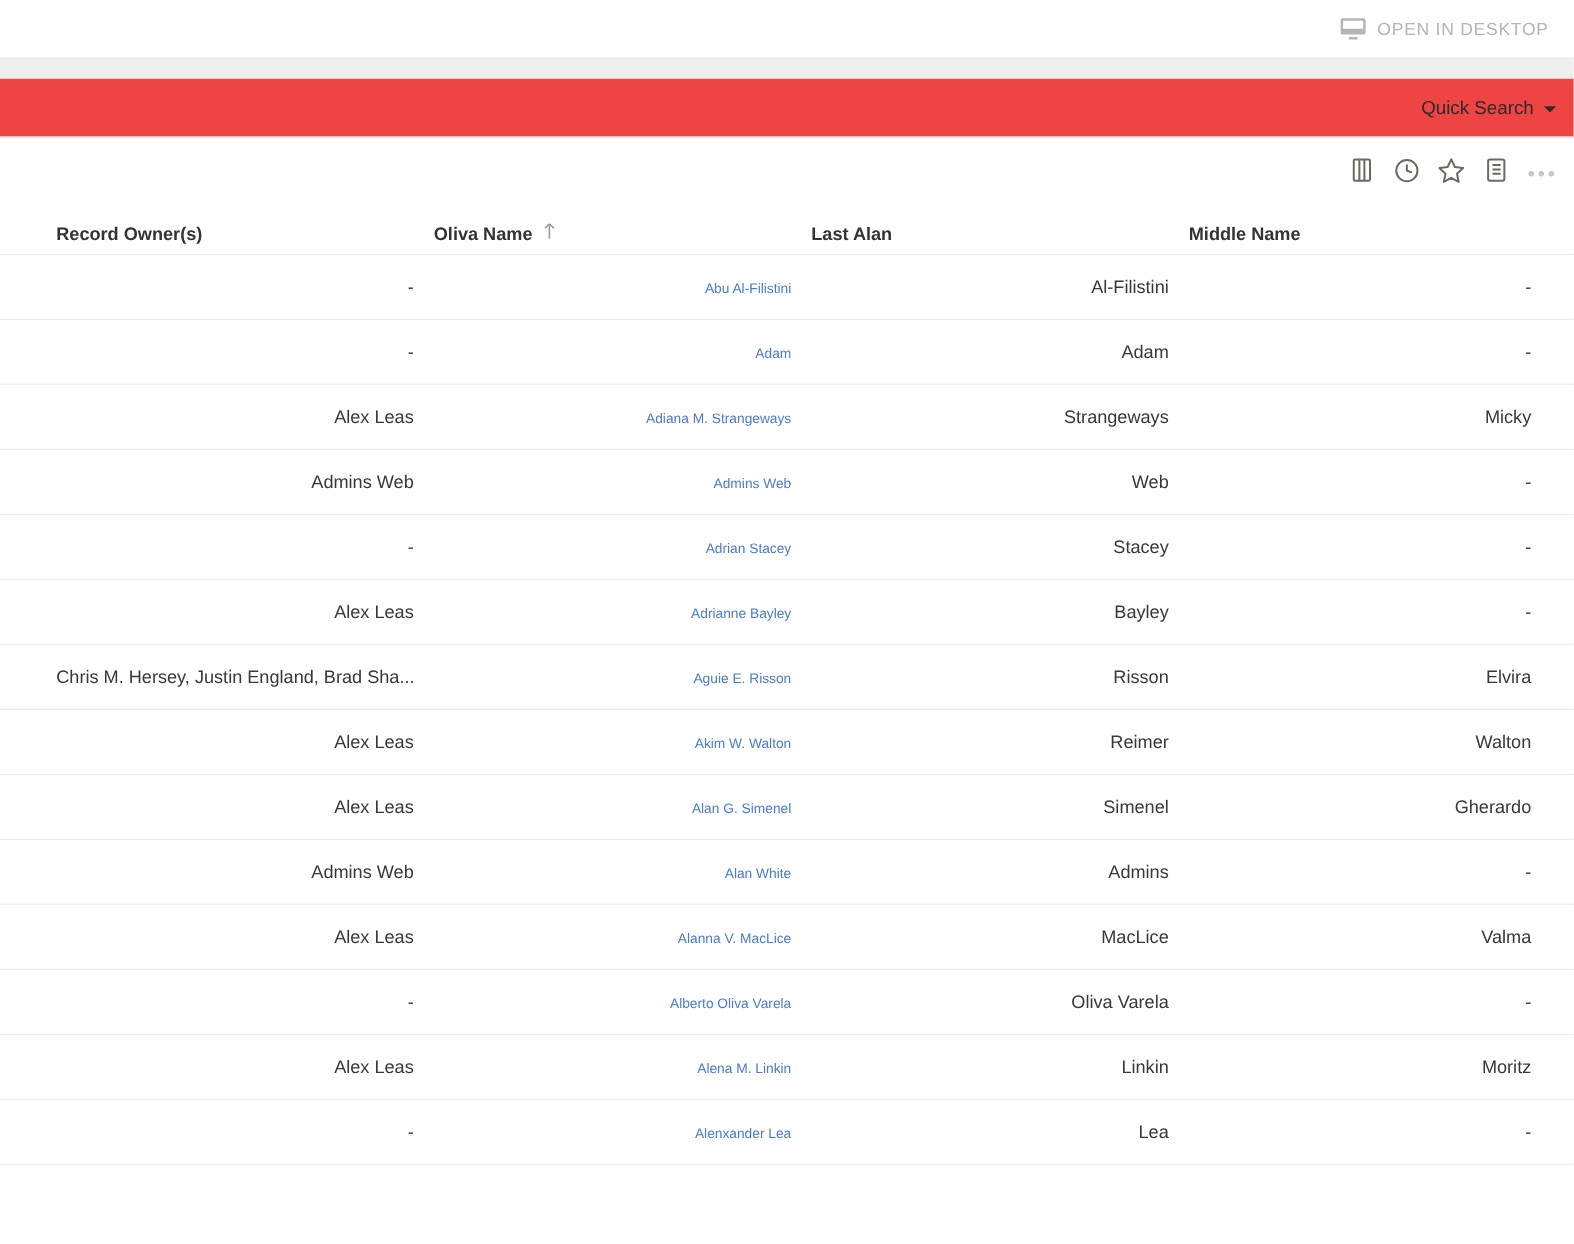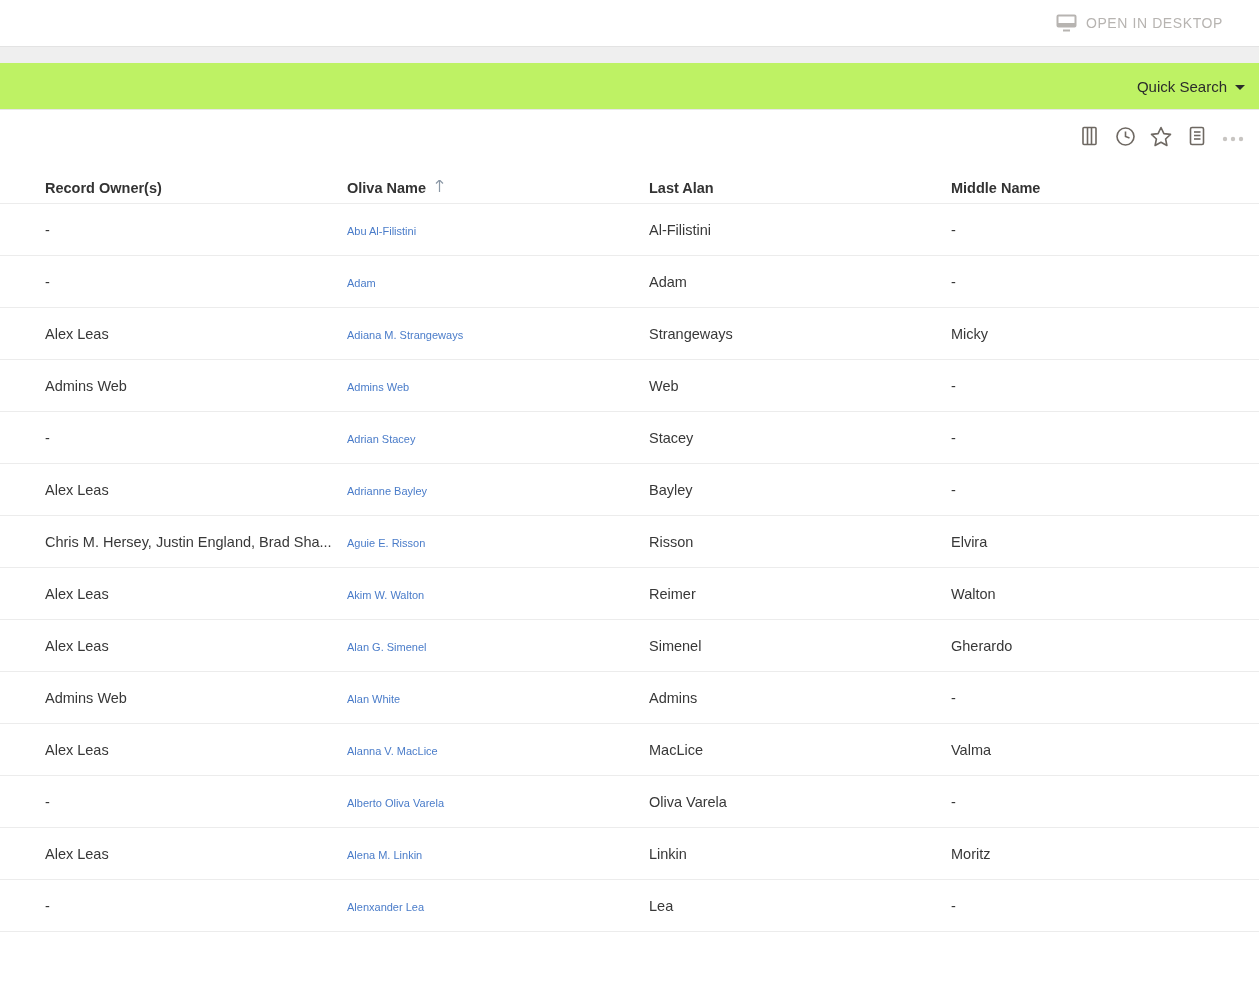--- a/index.html
+++ b/index.html
@@ -12,39 +12,39 @@
   }
   .screen { width: 1259px; height: 995px; position: relative; background: #fff; }
 
   
   .topbar {
     height: 47px;
     border-bottom: 1px solid #e3e3e3;
     display: flex;
     align-items: center;
     justify-content: flex-end;
-    padding-right: 36px;
+    padding-right: 20px;
     background: #fff;
   }
   .open-desktop {
     display: flex; align-items: center; gap: 9px;
     color: #b7b4b1; font-size: 14px; letter-spacing: 0.6px;
     background: none; border: none; font-family: inherit; cursor: pointer;
   }
   .open-desktop svg { display: block; }
 
   .grayband { height: 16px; background: #efefef; }
 
   
   .quickbar {
     height: 47px;
     border-bottom: 1px solid #e6e6e6;
     display: flex; align-items: center; justify-content: flex-end;
     padding-right: 14px;
-    background: #bef264;
+    background: #ef4444;
   }
   .quick-search {
     display: flex; align-items: center; gap: 8px;
     color: #2b2b2b; font-size: 15px;
     background: none; border: none; font-family: inherit; cursor: pointer;
   }
   .caret-down {
     width: 0; height: 0;
     border-left: 5px solid transparent;
     border-right: 5px solid transparent;
@@ -64,21 +64,22 @@
     display: flex; align-items: center; justify-content: center;
     width: 22px; height: 22px; color: #6e6862;
   }
   .icon-btn.more { color: #c8c5c2; }
 
   
   .grid {
     display: grid;
     grid-template-columns: 302px 302px 302px 1fr;
     padding-left: 45px;
-    padding-right: 0;
+    padding-right: 18px;
+    text-align: right;
   }
   .thead {
     height: 39px;
     align-items: center;
     padding-top: 8px;
     border-bottom: 1px solid #ececec;
   }
   .hcell {
     font-size: 14.5px; font-weight: 600; color: #333333;
     display: flex; align-items: center; gap: 8px;

